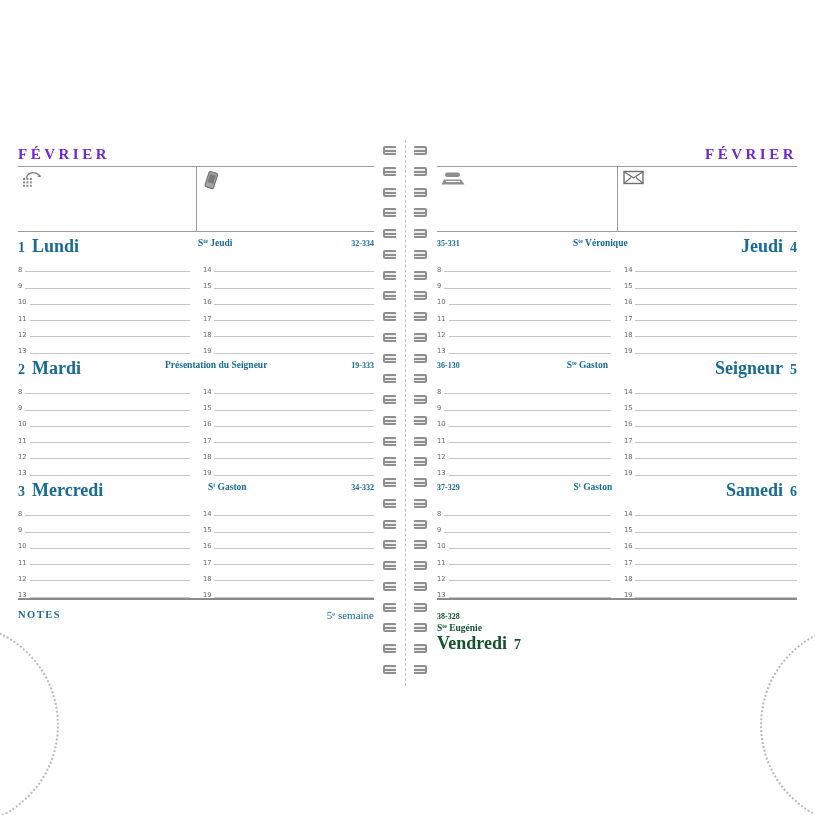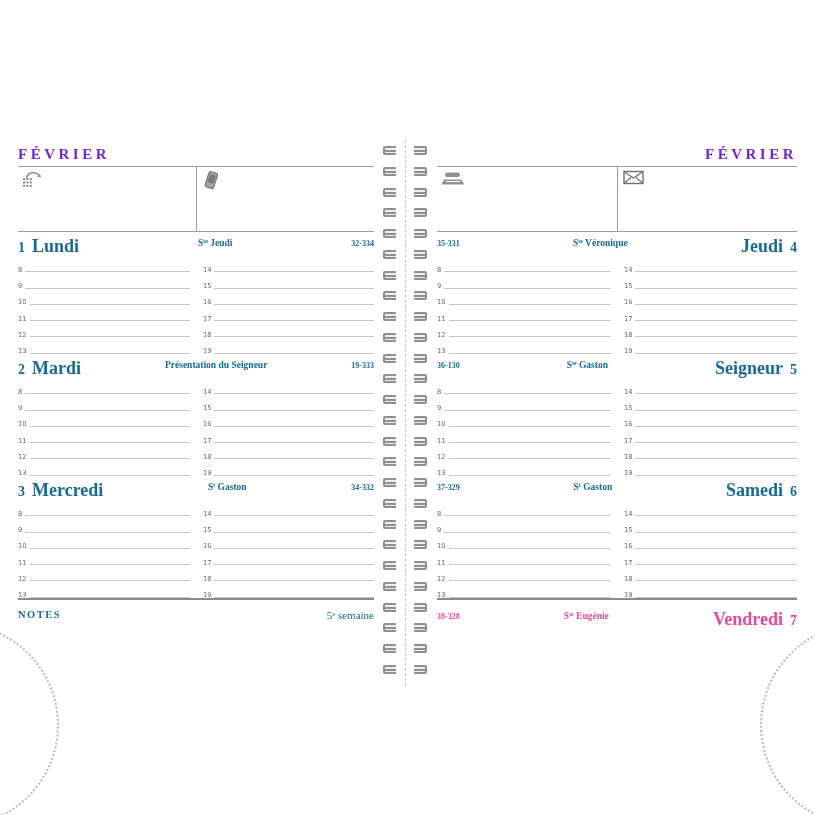--- a/index.html
+++ b/index.html
@@ -484,21 +484,21 @@
           <span class="hour-num">13</span>
           <span class="hour-line"></span>
         </div>
         <div class="hour-cell">
           <span class="hour-num">19</span>
           <span class="hour-line"></span>
         </div>
       </div>
   </div>
 
-  <div class="footer-row" style="color:#ec4899;">
+  <div class="footer-row" style="color:#14532d;flex-direction:column;">
     <span class="week-code" style="padding-top:3px;">38-328</span>
     <span class="saint-name" style="padding-top:2px;"><span>S</span><span class="sup">te</span><span> Eugénie</span></span>
     <span class="day-label">
       <span class="day-name">Vendredi</span>
       <span class="day-number">7</span>
     </span>
   </div>
 </div>
 
 <div id="fold-line"></div>

